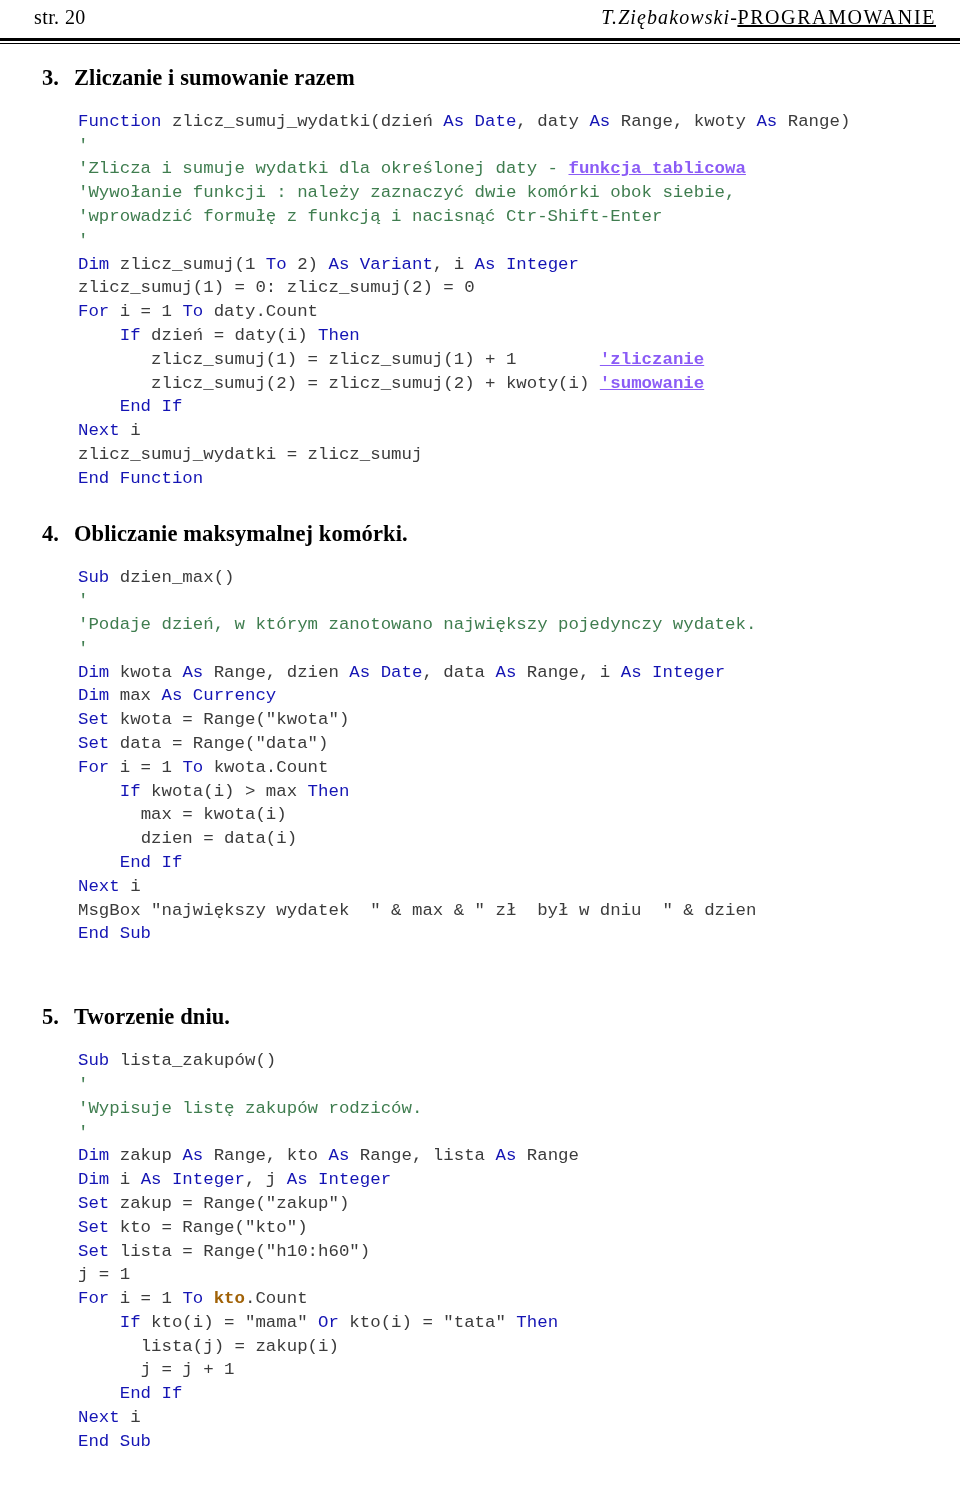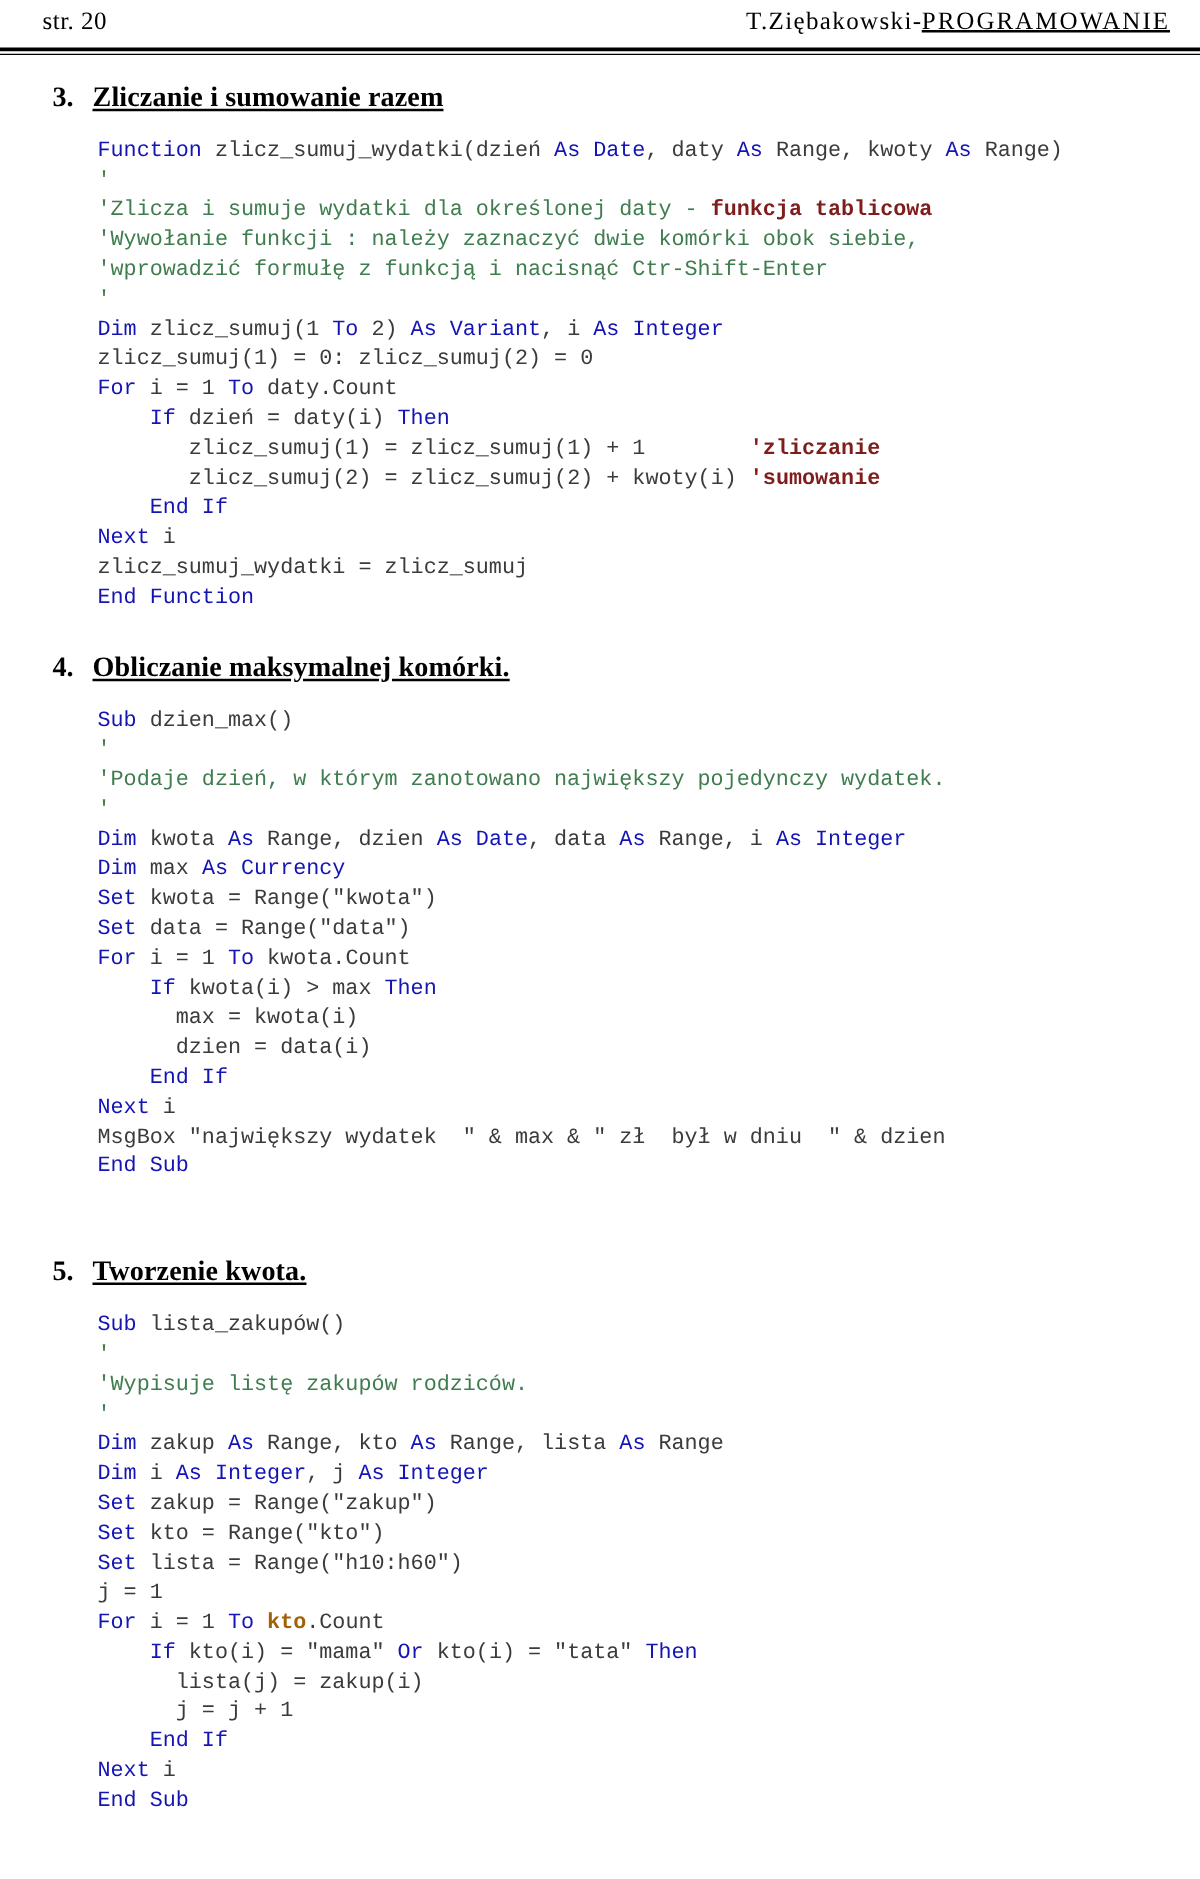--- a/index.html
+++ b/index.html
@@ -36,20 +36,21 @@
     font-size: 20px;
     letter-spacing: 0.4px;
     white-space: pre;
   }
   .hdr-right {
     font-family: "Liberation Serif", serif;
     font-size: 20px;
     white-space: pre;
   }
   .hdr-author {
+    font-style: italic;
     letter-spacing: 1.1px;
   }
   .hdr-sep {
     font-style: normal;
     letter-spacing: 0.5px;
   }
   .hdr-title {
     font-style: normal;
     letter-spacing: 1.6px;
     text-decoration: underline;
@@ -87,21 +88,20 @@
     align-items: baseline;
     line-height: 1.15;
   }
   h2.section-heading .num {
     width: 32px;
     flex: 0 0 32px;
     margin-left: 42px;
   }
   h2.section-heading .htext {
     letter-spacing: 0.1px;
-    text-decoration: underline;
   }
 
   
   .code {
     font-family: "Liberation Mono", monospace;
     font-size: 17.4px;
     line-height: 23.8px;
     color: #3b3b3b;
     margin-left: 78px;
     white-space: pre-wrap;
@@ -112,22 +112,23 @@
     min-height: 23.8px;
   }
   .kw {
     color: #1414b4;
     font-weight: normal;
   }
   .cm {
     color: #3f7d4f;
   }
   .cmb {
-    color: #7f1d1d;
+    color: #8b5cf6;
     font-weight: bold;
+    text-decoration: underline;
   }
   .bk {
     color: #a16207;
     font-weight: bold;
   }
   .tx {
     color: #3b3b3b;
   }
 
   .gap-after-heading { height: 19px; }
@@ -160,19 +161,19 @@
           <span class="num">4.</span>
           <span class="htext">Obliczanie maksymalnej komórki.</span>
         </h2>
         <div class="gap-after-heading"></div>
         <div class="code"><div class="ln"><span class="kw">Sub</span><span class="tx"> dzien_max()</span></div><div class="ln"><span class="cm">'</span></div><div class="ln"><span class="cm">'Podaje dzień, w którym zanotowano największy pojedynczy wydatek.</span></div><div class="ln"><span class="cm">'</span></div><div class="ln"><span class="kw">Dim</span><span class="tx"> kwota </span><span class="kw">As</span><span class="tx"> Range, dzien </span><span class="kw">As Date</span><span class="tx">, data </span><span class="kw">As</span><span class="tx"> Range, i </span><span class="kw">As Integer</span></div><div class="ln"><span class="kw">Dim</span><span class="tx"> max </span><span class="kw">As Currency</span></div><div class="ln"><span class="kw">Set</span><span class="tx"> kwota = Range("kwota")</span></div><div class="ln"><span class="kw">Set</span><span class="tx"> data = Range("data")</span></div><div class="ln"><span class="kw">For</span><span class="tx"> i = 1 </span><span class="kw">To</span><span class="tx"> kwota.Count</span></div><div class="ln"><span class="tx">    </span><span class="kw">If</span><span class="tx"> kwota(i) &gt; max </span><span class="kw">Then</span></div><div class="ln"><span class="tx">      max = kwota(i)</span></div><div class="ln"><span class="tx">      dzien = data(i)</span></div><div class="ln"><span class="tx">    </span><span class="kw">End If</span></div><div class="ln"><span class="kw">Next</span><span class="tx"> i</span></div><div class="ln"><span class="tx">MsgBox "największy wydatek  " &amp; max &amp; " zł  był w dniu  " &amp; dzien</span></div><div class="ln"><span class="kw">End Sub</span></div></div>
       </div>
       <div style="height: 58px;"></div>
       <div class="section">
         <h2 class="section-heading">
           <span class="num">5.</span>
-          <span class="htext">Tworzenie kwota.</span>
+          <span class="htext">Tworzenie dniu.</span>
         </h2>
         <div class="gap-after-heading"></div>
         <div class="code"><div class="ln"><span class="kw">Sub</span><span class="tx"> lista_zakupów()</span></div><div class="ln"><span class="cm">'</span></div><div class="ln"><span class="cm">'Wypisuje listę zakupów rodziców.</span></div><div class="ln"><span class="cm">'</span></div><div class="ln"><span class="kw">Dim</span><span class="tx"> zakup </span><span class="kw">As</span><span class="tx"> Range, kto </span><span class="kw">As</span><span class="tx"> Range, lista </span><span class="kw">As</span><span class="tx"> Range</span></div><div class="ln"><span class="kw">Dim</span><span class="tx"> i </span><span class="kw">As Integer</span><span class="tx">, j </span><span class="kw">As Integer</span></div><div class="ln"><span class="kw">Set</span><span class="tx"> zakup = Range("zakup")</span></div><div class="ln"><span class="kw">Set</span><span class="tx"> kto = Range("kto")</span></div><div class="ln"><span class="kw">Set</span><span class="tx"> lista = Range("h10:h60")</span></div><div class="ln"><span class="tx">j = 1</span></div><div class="ln"><span class="kw">For</span><span class="tx"> i = 1 </span><span class="kw">To </span><span class="bk">kto</span><span class="tx">.Count</span></div><div class="ln"><span class="tx">    </span><span class="kw">If</span><span class="tx"> kto(i) = "mama" </span><span class="kw">Or</span><span class="tx"> kto(i) = "tata" </span><span class="kw">Then</span></div><div class="ln"><span class="tx">      lista(j) = zakup(i)</span></div><div class="ln"><span class="tx">      j = j + 1</span></div><div class="ln"><span class="tx">    </span><span class="kw">End If</span></div><div class="ln"><span class="kw">Next</span><span class="tx"> i</span></div><div class="ln"><span class="kw">End Sub</span></div></div>
       </div>
     </div>
 </div>
 
 </body></html>

